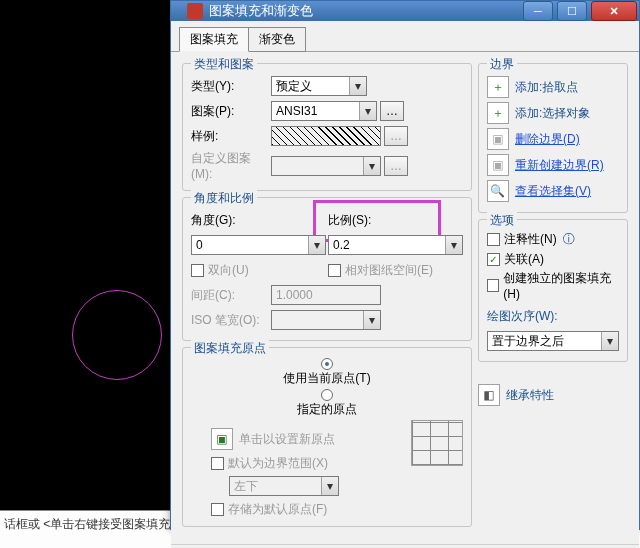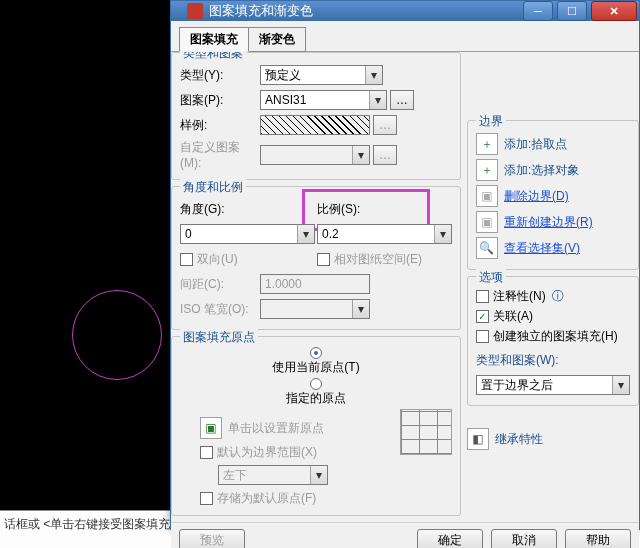--- a/index.html
+++ b/index.html
@@ -81,43 +81,41 @@
   }
   .titlebar .tb-close {
     width: 46px;
     background: linear-gradient(#e06060, #c0392b);
     border-color: #8c1a1a;
     font-weight: bold;
   }
   .tab-row {
     padding: 6px 8px 0;
     display: flex;
-    font-weight: bold;
   }
   .tab {
     padding: 3px 10px;
     border: 1px solid #8a8a8a;
     background: #f0f0f0;
     position: relative;
   }
   .tab.active {
     border-bottom-color: #f0f0f0;
     z-index: 2;
     background: #f8f8f8;
   }
   .tab + .tab { margin-left: -1px; }
   .content {
     flex: 1;
     display: flex;
     border-top: 1px solid #a0a0a0;
     margin-top: -1px;
-    padding: 0;
+    padding: 11px;
     gap: 6px;
     background: #f0f0f0;
-    align-items: center;
   }
   .col {
     display: flex;
     flex-direction: column;
   }
   .col.left { width: 290px; }
   .col.right { flex: 1; }
   .group {
     border: 1px solid #c6c6c6;
     border-radius: 3px;
@@ -308,25 +306,25 @@
   </div>
 
   <div class="content">
 
     <div class="col left">
 
       <div class="group">
         <span class="group-label">类型和图案</span>
         <div class="row">
           <span class="lbl">类型(Y):</span>
-          <div class="select" style="width:123px;flex:none">预定义</div>
+          <div class="select" style="width:96px;flex:none">预定义</div>
         </div>
         <div class="row">
           <span class="lbl">图案(P):</span>
-          <div class="select" style="width:127px;flex:none">ANSI31</div>
+          <div class="select" style="width:106px;flex:none">ANSI31</div>
           <div class="btn-sm">…</div>
         </div>
         <div class="row">
           <span class="lbl">样例:</span>
           <div class="hatch-sample" style="width:110px;flex:none"></div>
           <div class="btn-sm disabled">…</div>
         </div>
         <div class="row">
           <span class="lbl disabled">自定义图案(M):</span>
           <div class="select disabled" style="width:110px;flex:none;background:#f0f0f0"></div>
@@ -446,21 +444,21 @@
         </div>
         <div class="chk">
           <span class="chk-box checked"></span>
           <span>关联(A)</span>
         </div>
         <div class="chk">
           <span class="chk-box"></span>
           <span>创建独立的图案填充(H)</span>
         </div>
         <div class="row" style="margin-top:4px">
-          <span class="link-lbl">类型和图案(W):</span>
+          <span class="link-lbl">绘图次序(W):</span>
         </div>
         <div class="row">
           <div class="select">置于边界之后</div>
         </div>
       </div>
 
       <div style="height:12px"></div>
       <div class="icon-btn-row">
         <span class="icon-box" style="color:#555">◧</span>
         <span class="link-lbl">继承特性</span>

